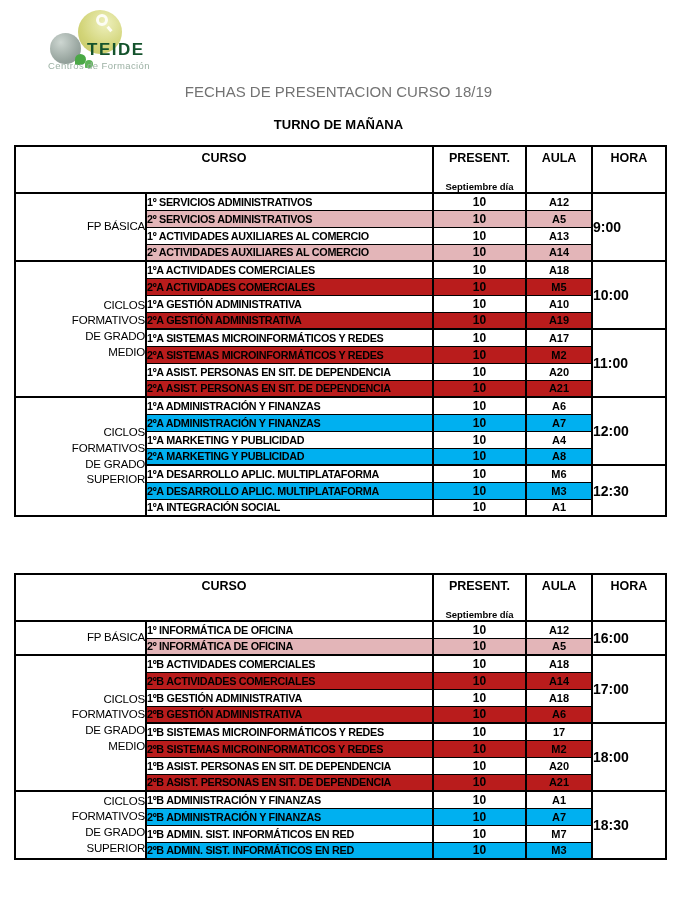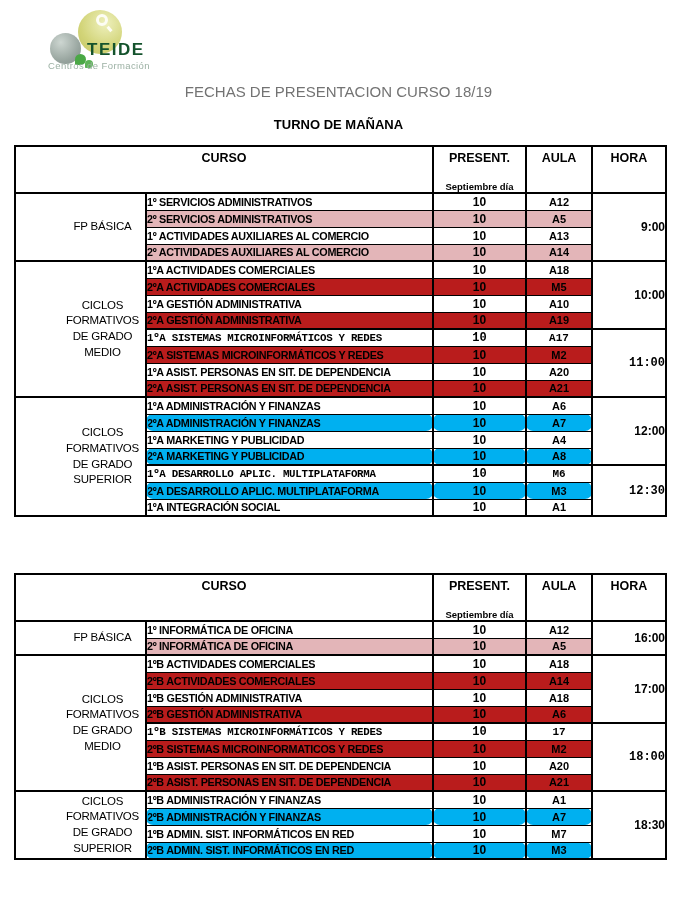--- a/index.html
+++ b/index.html
@@ -46,29 +46,29 @@
     padding: 0; color: #000; overflow: hidden; }
   .sched thead th { border-bottom-width: 2px; height: 33px; vertical-align: top;
     padding-top: 4px; font-size: 12.5px; font-weight: bold; text-align: center; }
   .sched thead .sub { font-size: 9.5px; font-weight: bold; margin-top: 16px; }
 
   .sched tbody td { height: 17px; }
   td.course { text-align: left; font-weight: bold; font-size: 10.8px;
     letter-spacing: -0.3px; white-space: nowrap; }
   td.present { text-align: center; font-weight: bold; font-size: 12px; }
   td.aula { text-align: center; font-weight: bold; font-size: 11px; }
-  td.hora { text-align: right; font-weight: bold; font-size: 12px; padding-left: 21px; }
-  td.group { text-align: center; font-weight: normal; font-size: 11.5px; line-height: 1.35;
+  td.hora { text-align: left; font-weight: bold; font-size: 14px; }
+  td.group { text-align: right; font-weight: normal; font-size: 11.5px; line-height: 1.35;
     letter-spacing: -0.2px; padding-left: 44px; }
 
   tr.sec > td { border-top-width: 2px; }
-  tr.sub > td { border-top-width: 2px; font-family: Liberation Mono, monospace; }
+  tr.sub > td { border-top-width: 2px; }
   tr.pink  > td.band { background: #E3B5B8; }
   tr.green > td.band { background: #b91c1c; }
-  tr.blue  > td.band { background: #00B0F0; border-radius: 7px; }
+  tr.blue  > td.band { background: #00B0F0; }
 </style>
 </head>
 <body>
 
 <div class="page">
 
   <div class="logo">
     <div class="ball grey"></div>
     <div class="ball yellow"></div>
     <div class="q-ring"></div>

